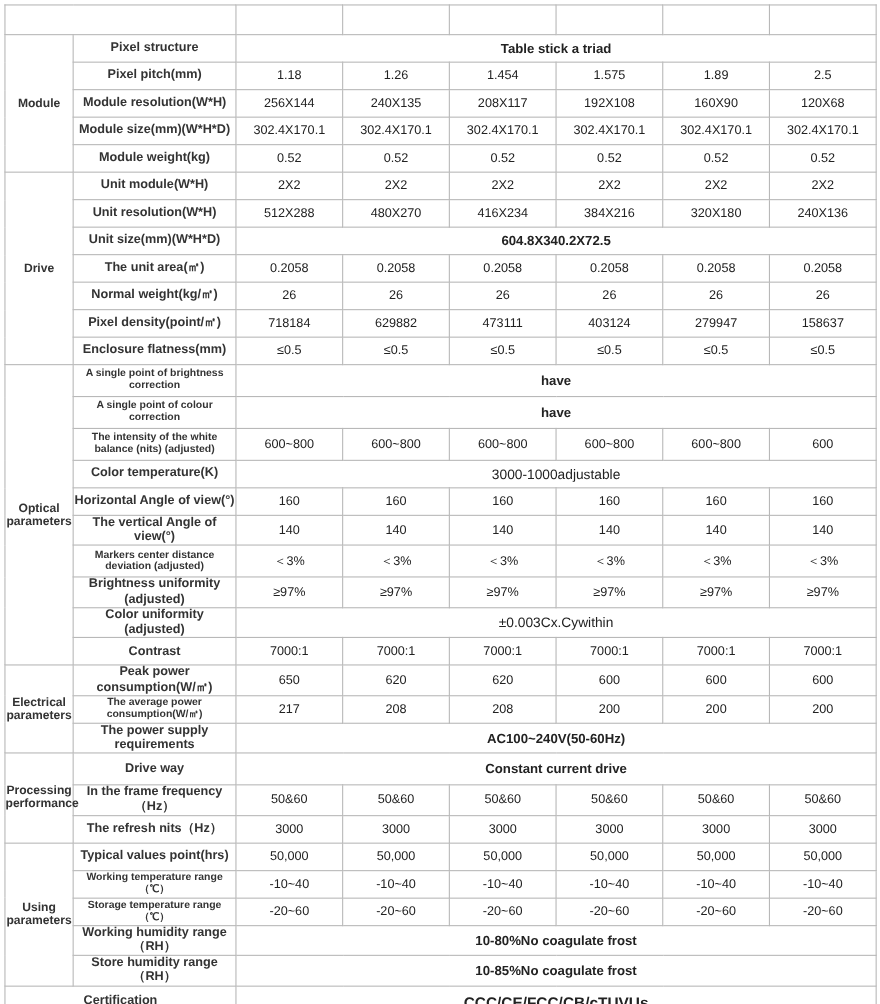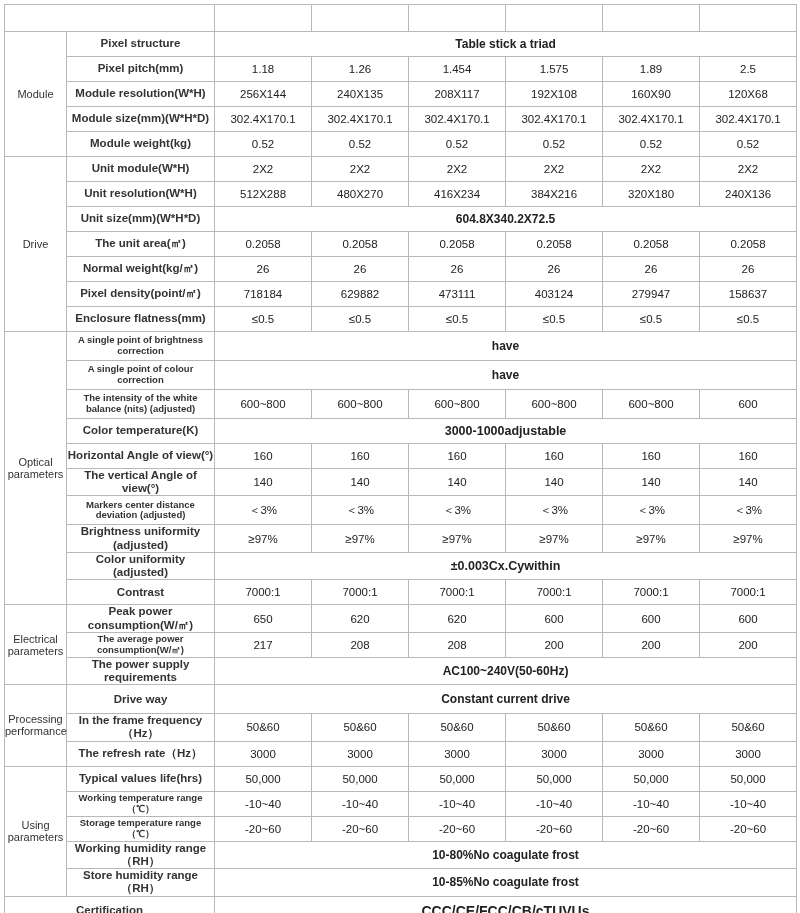--- a/index.html
+++ b/index.html
@@ -44,21 +44,21 @@
   .hdr .hdr-name {
     font-size: 14px;
   }
   .hdr .model {
     font-size: 13px;
     letter-spacing: 0.5px;
   }
   
   td.group {
     background: #e9e9e9;
-    font-weight: normal;
+    font-weight: bold;
     font-size: 11px;
     width: 62px;
     color: #333333;
     line-height: 1.1;
   }
   
   td.param {
     background: #e9e9e9;
     font-weight: bold;
     font-size: 11.5px;
@@ -75,21 +75,21 @@
   td.val {
     font-size: 11.5px;
     height: 24px;
     color: #222222;
   }
   td.val.merged {
     font-size: 12px;
     font-weight: bold;
   }
   td.val.bold {
-    font-weight: bold;
+    font-weight: normal;
     font-size: 12.5px;
     margin-top: 33px;
   }
   td.val.cert {
     font-weight: bold;
     font-size: 14px;
     height: 28px;
   }
   .row-tall td { height: 28px; }
 </style>
@@ -326,32 +326,32 @@
       <tr>
         <td class="param">In the frame frequency（Hz）</td>
         <td class="val">50&amp;60</td>
         <td class="val">50&amp;60</td>
         <td class="val">50&amp;60</td>
         <td class="val">50&amp;60</td>
         <td class="val">50&amp;60</td>
         <td class="val">50&amp;60</td>
       </tr>
       <tr>
-        <td class="param">The refresh rate（Hz）</td>
+        <td class="param">The refresh nits（Hz）</td>
         <td class="val">3000</td>
         <td class="val">3000</td>
         <td class="val">3000</td>
         <td class="val">3000</td>
         <td class="val">3000</td>
         <td class="val">3000</td>
       </tr>
 
       <tr>
         <td class="group" rowspan="5">Using parameters</td>
-        <td class="param">Typical values life(hrs)</td>
+        <td class="param">Typical values point(hrs)</td>
         <td class="val">50,000</td>
         <td class="val">50,000</td>
         <td class="val">50,000</td>
         <td class="val">50,000</td>
         <td class="val">50,000</td>
         <td class="val">50,000</td>
       </tr>
       <tr>
         <td class="param small">Working temperature range（℃）</td>
         <td class="val">-10~40</td>

